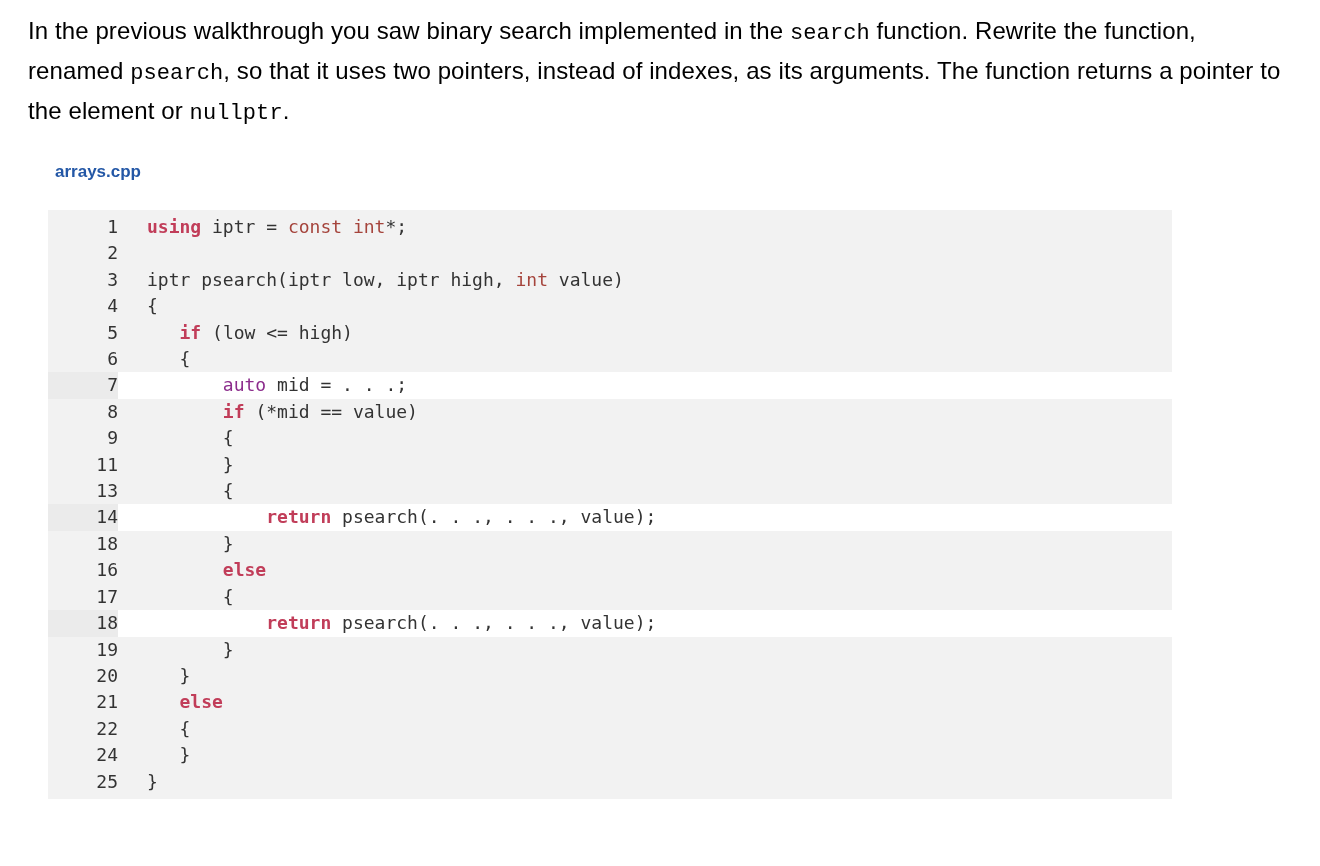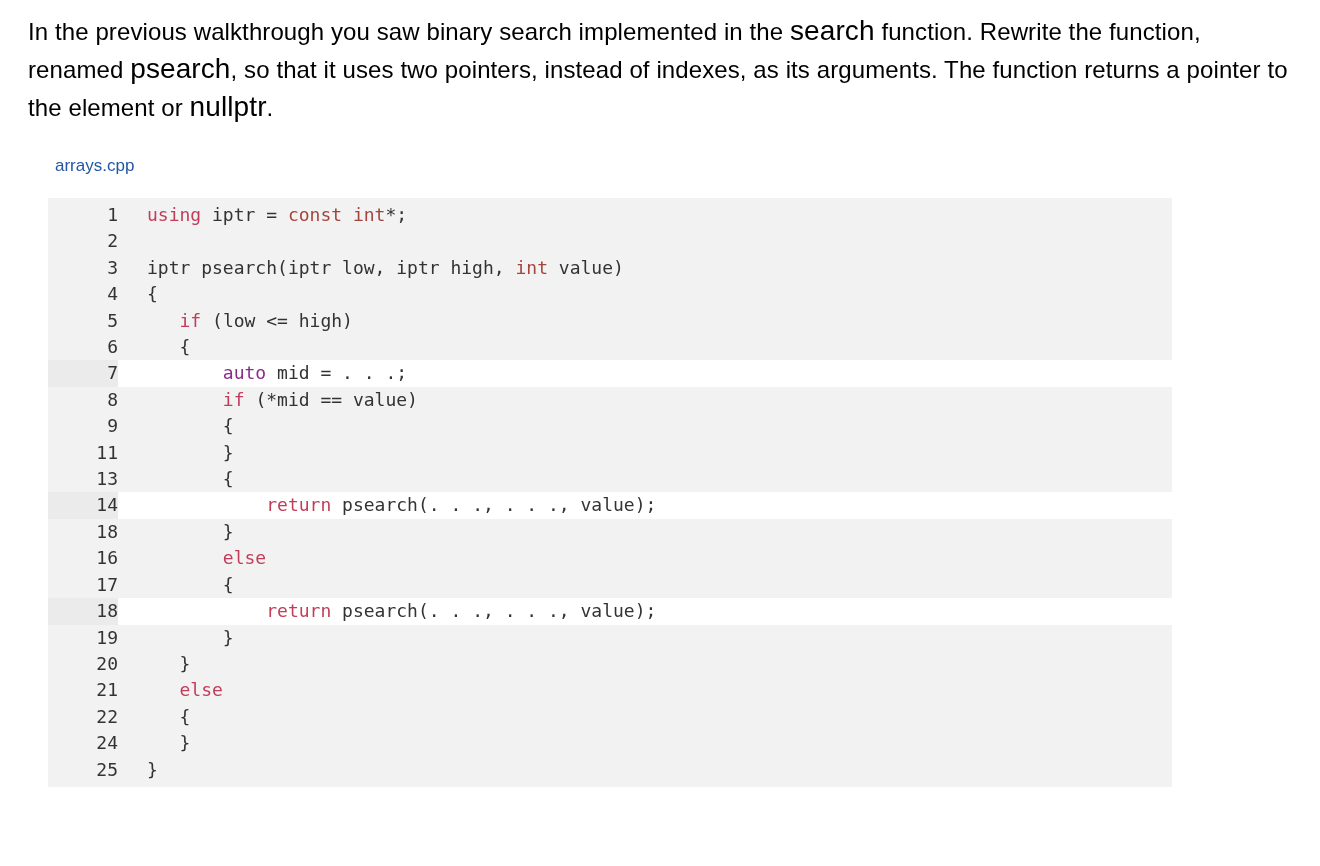--- a/index.html
+++ b/index.html
@@ -11,29 +11,29 @@
   }
 
   
   .intro {
     font-size: 24px;
     line-height: 37px;
     max-width: 1268px;
     letter-spacing: 0.1px;
   }
   .intro .mono {
-    font-family: Liberation Sans, sans-serif;
-    font-size: 28px;
+    font-family: Liberation Mono, monospace;
+    font-size: 22px;
   }
 
   
   .file-label {
-    margin: 30px 0 22px 27px;
+    margin: 30px 0 28px 27px;
     font-size: 17px;
-    font-weight: normal;
+    font-weight: bold;
     color: var(--file-label-color, #2357a6);
     display: inline-block;
     text-decoration: none;
     cursor: pointer;
     text-align: right;
   }
 
   
   .code-block {
     margin-left: 20px;
@@ -54,21 +54,21 @@
   }
   .code-line .src {
     flex: 1 1 auto;
     white-space: pre;
     padding-left: 29px;
     min-height: 26.4px;
   }
   .code-line.hl .src { background: var(--hl-bg, #ffffff); }
   .code-line.hl .gutter { background: var(--hl-gutter-bg, #ebebeb); }
 
-  .tok-k  { color: var(--tok-k,  #c13d59); }
+  .tok-k  { color: var(--tok-k,  #c13d59); font-weight: bold; }
   .tok-kt { color: var(--tok-kt, #a5443c); margin-top: 47px; }
   .tok-kd { color: var(--tok-kd, #8c2d8c); }
   .tok-nl { color: var(--tok-nl, #c87533); }
   .tok-p  { color: var(--code-plain, #333333); margin-top: 8px; }
 </style>
 </head>
 <body>
 
 
 

